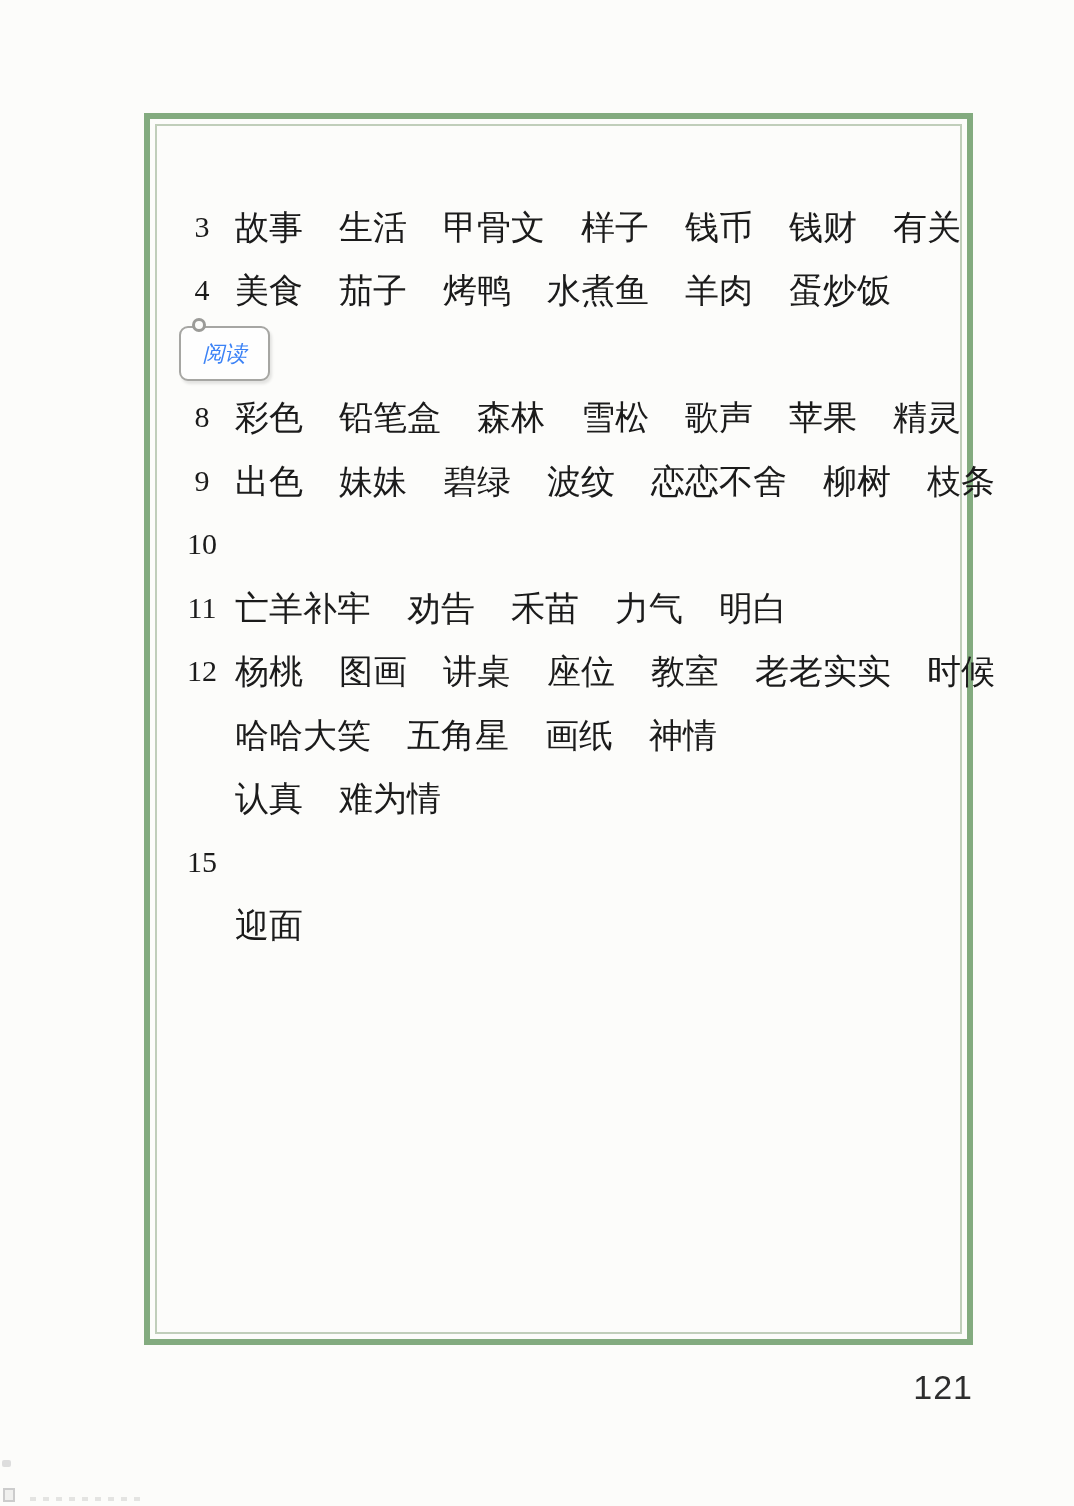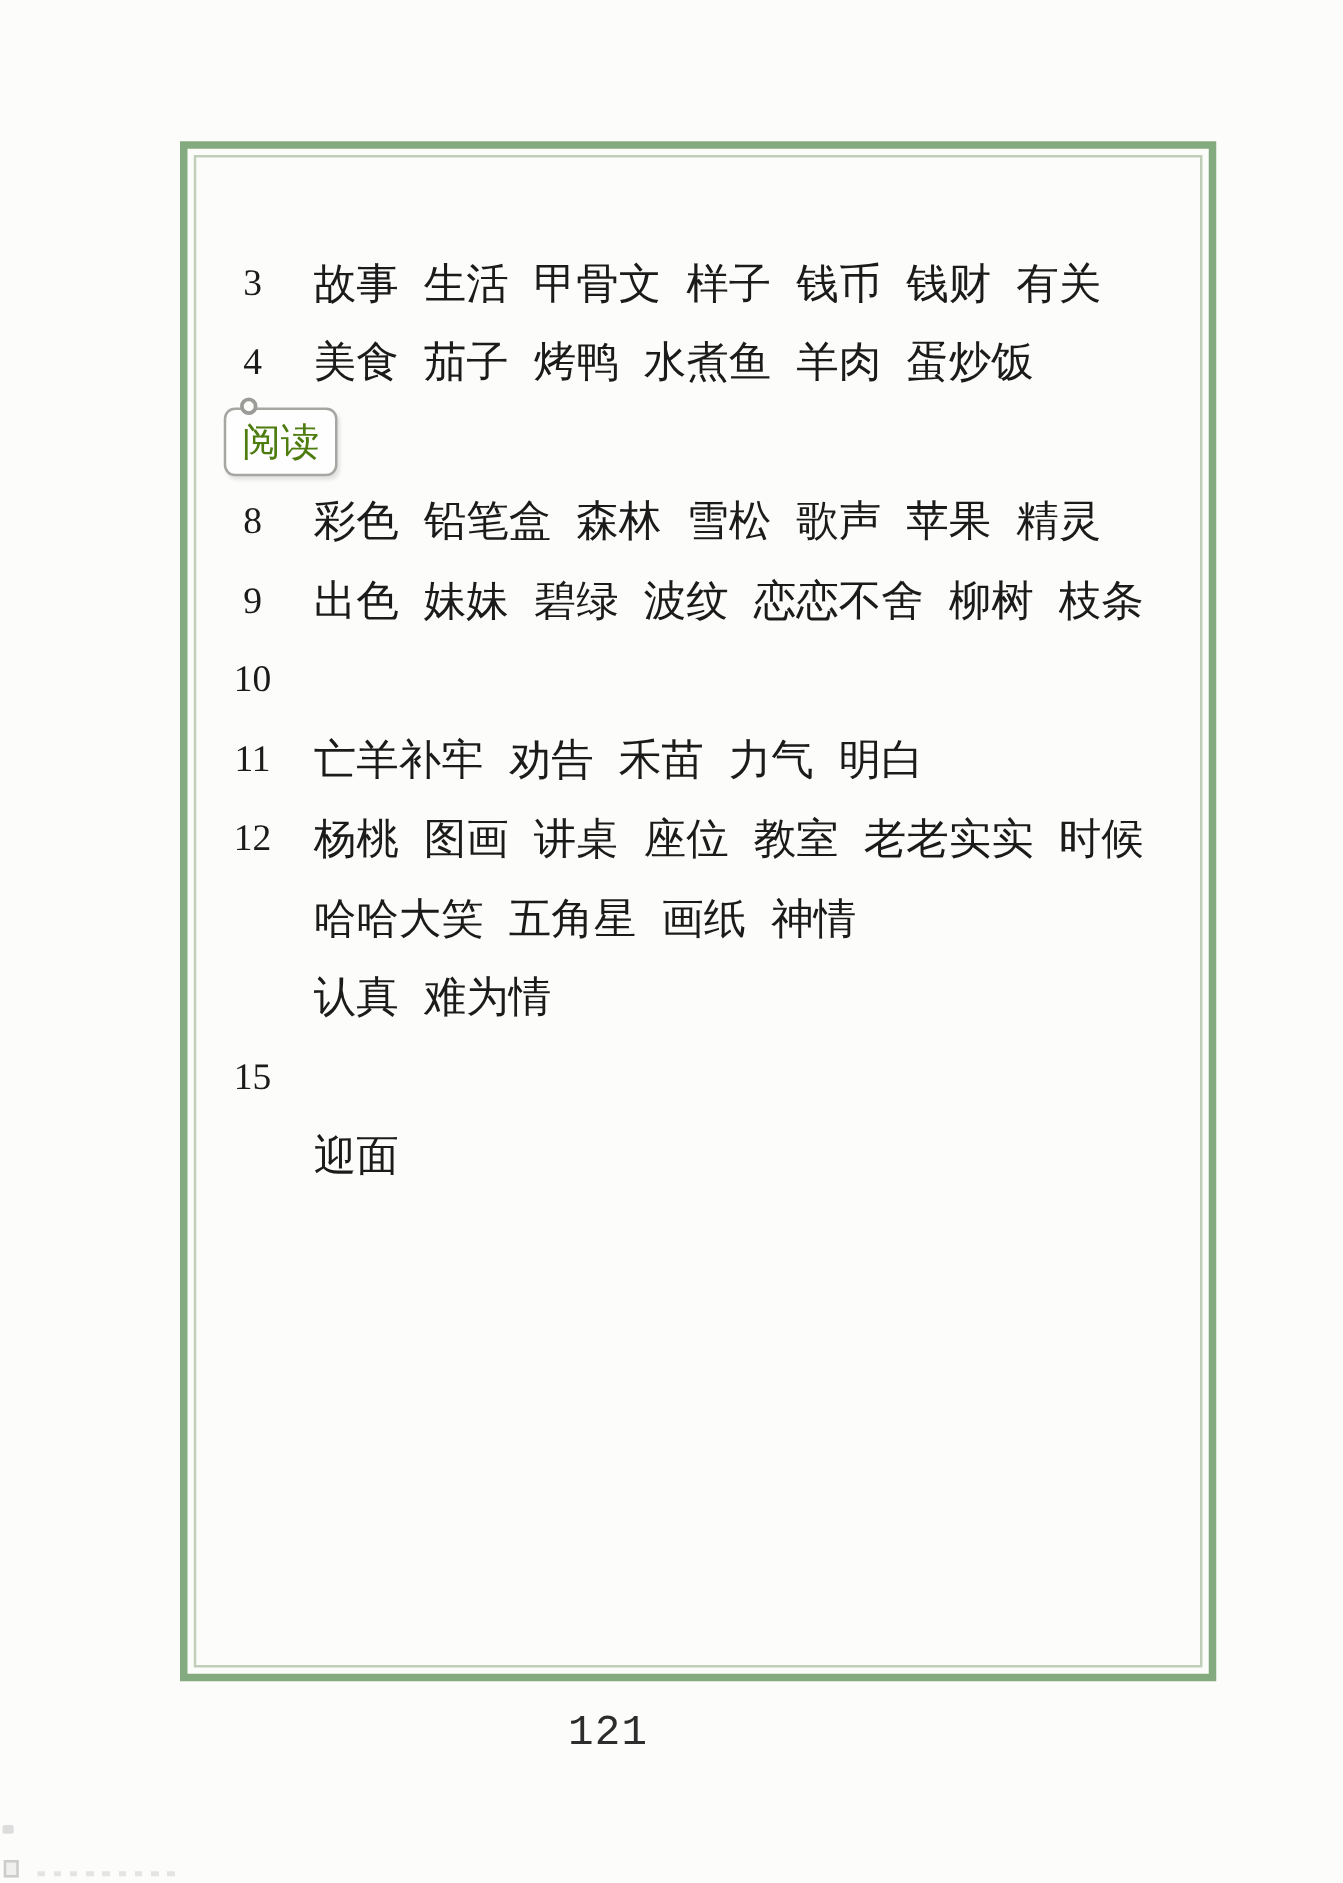--- a/index.html
+++ b/index.html
@@ -42,22 +42,22 @@
   .num {
     flex:none;
     width:34px;
     text-align:center;
     font-family:"Liberation Serif", serif;
     font-size:30px;
     color:var(--text, #1b1b1b);
   }
   .words {
     display:flex;
-    margin-left:32px;
-    gap:20px;
+    margin-left:16px;
+    gap:36px;
     font-size:34px;
     line-height:1;
     white-space:nowrap;
     color:var(--text, #1b1b1b);
   }
 
   
   .tag {
     position:relative;
     margin-left:-6px;
@@ -74,31 +74,32 @@
   .tag-ring {
     position:absolute;
     top:-10px; left:11px;
     width:14px; height:14px;
     box-sizing:border-box;
     border:3px solid #9b9b98;
     border-radius:50%;
     background:#fcfcfa;
   }
   .tag-label {
-    font-size:31px;
-    color:#4d7c0f;
+    font-size:22px;
+    color:#3b82f6;
+    font-style:italic;
   }
 
   
   .page-number {
     position:absolute;
     left:0; top:1368px;
     width:973px;
-    text-align:center;
-    font-family:Liberation Mono, monospace;
+    text-align:right;
+    font-family:Liberation Sans, sans-serif;
     font-size:34px;
     letter-spacing:1px;
     color:#2d2d2d;
   }
 
   
   .artifact-a { position:absolute; left:2px; top:1460px; width:9px; height:7px;
                 background:#dddddd; border-radius:2px; }
   .artifact-b { position:absolute; left:3px; top:1488px; width:12px; height:14px;
                 box-sizing:border-box; border:2px solid #cccccc; background:#f0f0ee; }

